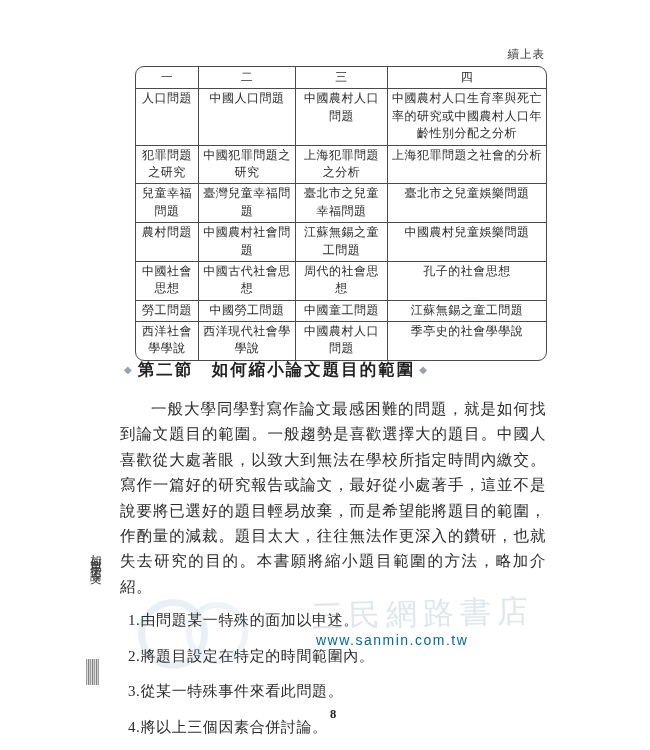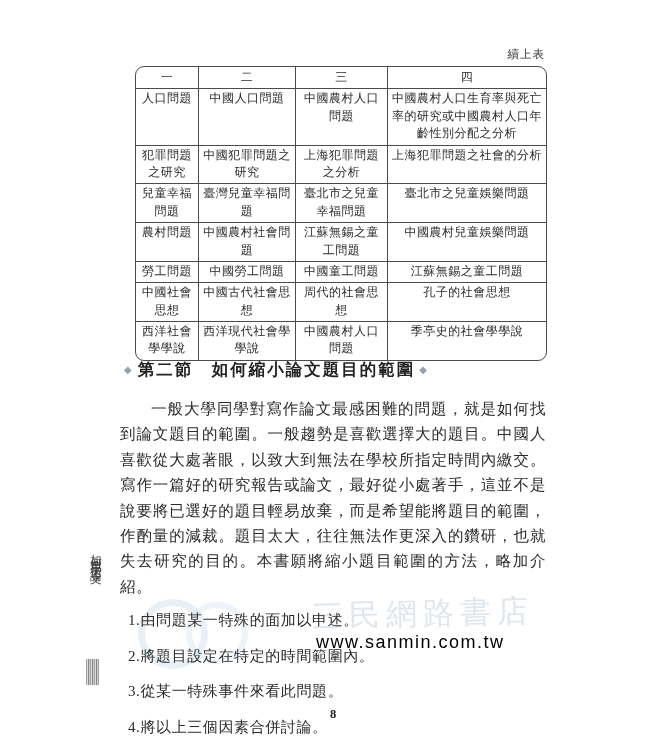--- a/index.html
+++ b/index.html
@@ -56,22 +56,22 @@
   .factor-list li { margin:8px; line-height:27.6px; text-indent:0; letter-spacing:0.6px; font-size:15px; }
 
   
   .watermark { position:absolute; inset:0; pointer-events:none; }
   .wm-name {
     position:absolute; left:312px; top:593px; font-size:31px; letter-spacing:6px;
     color:#dfe6ed; font-family:"Liberation Serif", serif; transform:rotate(-1.5deg);
     white-space:nowrap;
   }
   .wm-url {
-    position:absolute; left:316px; top:632px; font-size:18px; letter-spacing:1.5px;
-    color:#000000; font-family:"Liberation Sans", sans-serif; white-space:nowrap;
+    position:absolute; left:316px; top:632px; font-size:14px; letter-spacing:1.5px;
+    color:#0369a1; font-family:"Liberation Sans", sans-serif; white-space:nowrap;
   }
   .wm-ring1 {
     position:absolute; left:138px; top:599px; width:56px; height:56px;
     border:7px solid rgba(173,201,224,0.28); border-radius:50%;
   }
   .wm-ring2 {
     position:absolute; left:186px; top:602px; width:50px; height:50px;
     border:6px solid rgba(173,201,224,0.22); border-radius:50%;
   }
 
@@ -137,30 +137,30 @@
         <td>臺北市之兒童幸福問題</td>
         <td>臺北市之兒童娛樂問題</td>
       </tr>
       <tr>
         <td>農村問題</td>
         <td>中國農村社會問題</td>
         <td>江蘇無錫之童工問題</td>
         <td>中國農村兒童娛樂問題</td>
       </tr>
       <tr>
+        <td>中國社會思想</td>
+        <td>中國古代社會思想</td>
+        <td>周代的社會思想</td>
+        <td>孔子的社會思想</td>
+      </tr>
+      <tr>
         <td>勞工問題</td>
         <td>中國勞工問題</td>
         <td>中國童工問題</td>
         <td>江蘇無錫之童工問題</td>
-      </tr>
-      <tr>
-        <td>中國社會思想</td>
-        <td>中國古代社會思想</td>
-        <td>周代的社會思想</td>
-        <td>孔子的社會思想</td>
       </tr>
       <tr>
         <td>西洋社會學學說</td>
         <td>西洋現代社會學學說</td>
         <td>中國農村人口問題</td>
         <td>季亭史的社會學學說</td>
       </tr>
     </tbody>
       </table>
   </div>

